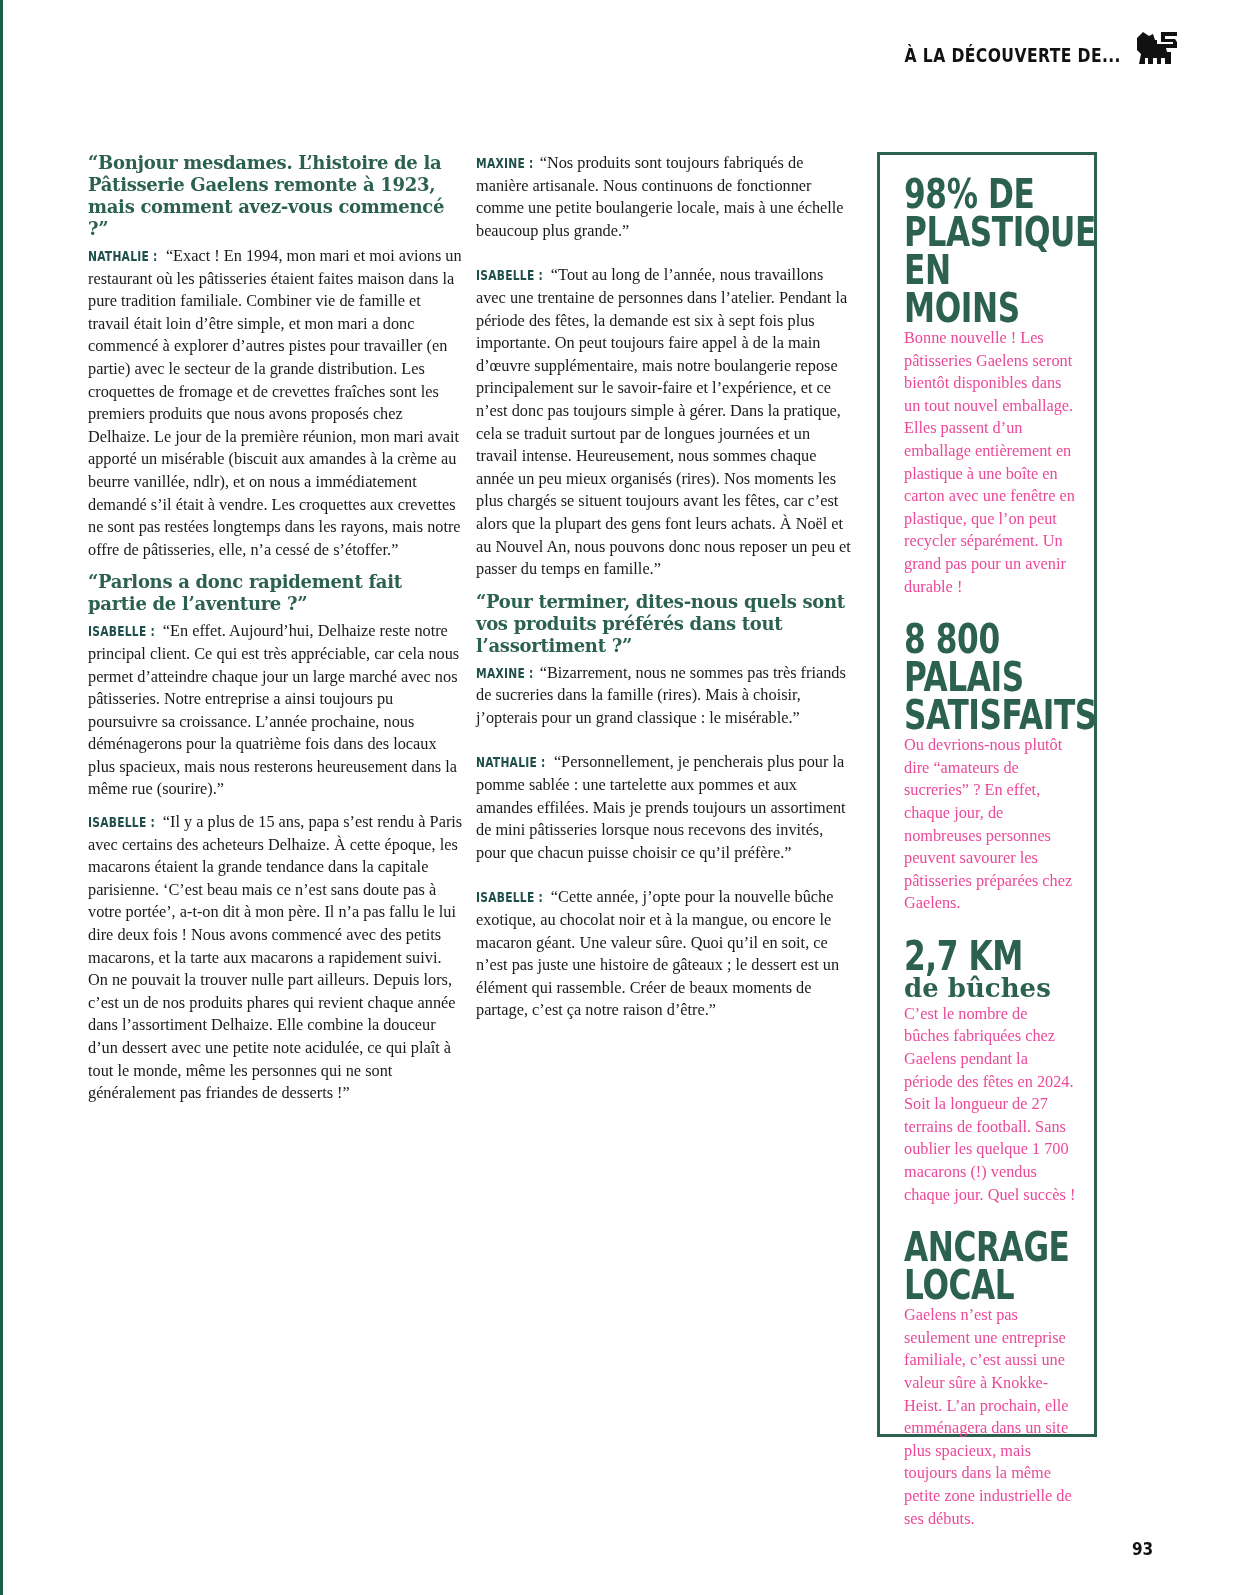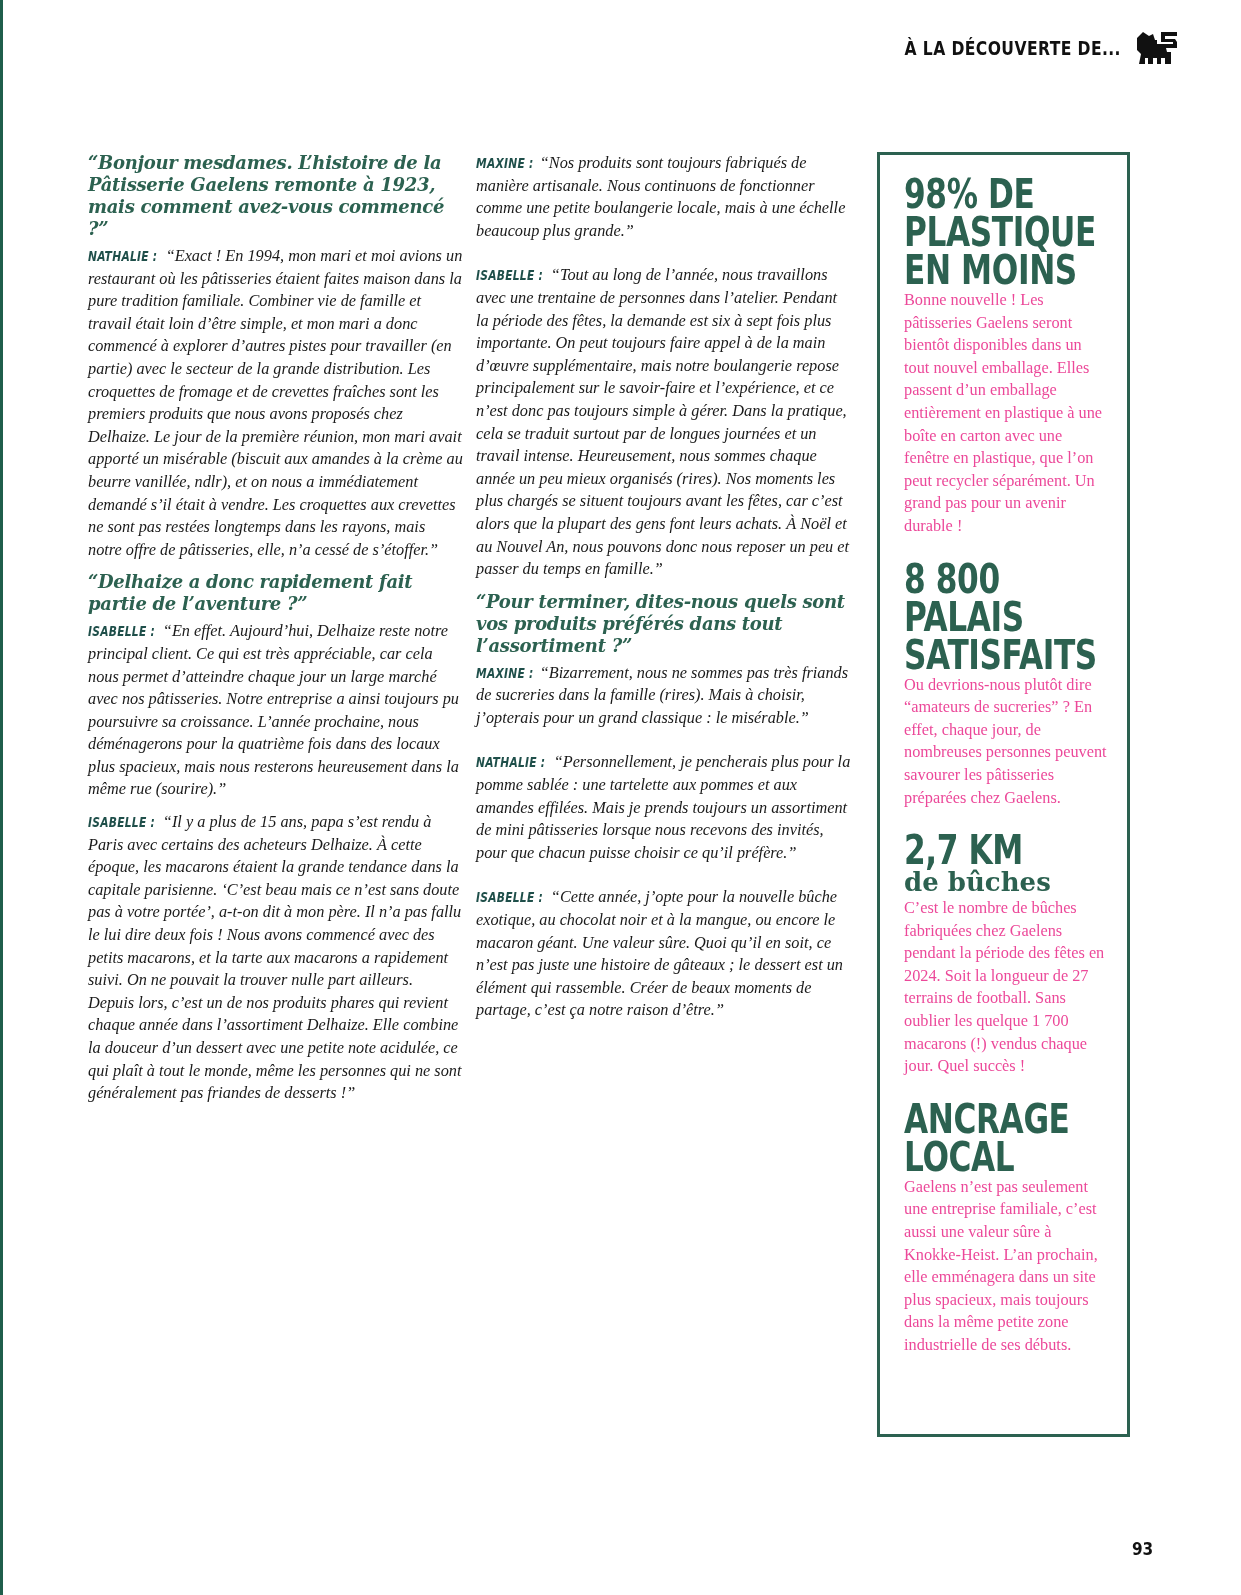--- a/index.html
+++ b/index.html
@@ -1,28 +1,28 @@
 <!DOCTYPE html>
 <html><head>
 <meta charset="utf-8">
 <style>
   html, body { margin: 0; padding: 0; background: #ffffff; }
   body { width: 1241px; height: 1595px; position: relative; overflow: hidden; }
   .edge-bar { position: absolute; left: 0; top: 0; width: 3px; height: 1595px; background: #1f5e4b; }
-  .header { position: absolute; top: 30px; right: 62px; display: flex; align-items: center; gap: 14px; }
+  .header { position: absolute; top: 30px; right: 62px; display: flex; align-items: flex-end; gap: 14px; }
   .header-title { font-family: "DejaVu Sans", sans-serif; font-weight: bold; font-size: 19px; letter-spacing: 0.5px; color: #111; transform: scaleX(0.82); transform-origin: right center; }
   .logo { width: 44px; height: 36px; }
-  .col { position: absolute; top: 152px; font-family: "Liberation Serif", serif; font-size: 16.3px; line-height: 22.6px; color: #1a1a1a; font-style: italic; }
+  .col { position: absolute; top: 152px; font-family: "Liberation Serif", serif; font-size: 16.3px; line-height: 22.6px; color: #1a1a1a; }
   .col1 { left: 88px; width: 375px; }
   .col2 { left: 476px; width: 375px; }
   .q { font-family: "DejaVu Serif", serif; font-weight: bold; color: #2c6150; font-size: 18px; line-height: 22px; margin: 0 0 5px 0; letter-spacing: -0.3px; }
   .p { margin: 0 0 22px 0; }
   .p.tight { margin-bottom: 10px; }
   .speaker { font-family: "DejaVu Sans Condensed", "DejaVu Sans", sans-serif; font-weight: bold; color: #1f4f4a; font-size: 14px; letter-spacing: 0.3px; display: inline-block; transform: scaleX(0.85); transform-origin: left center; margin-right: -8px; }
-  .box { position: absolute; left: 877px; top: 152px; width: 253px; height: 1285px; border: 3px solid #2c6150; box-sizing: border-box; padding: 20px 18px 0 24px; }
+  .box { position: absolute; left: 877px; top: 152px; width: 220px; height: 1285px; border: 3px solid #2c6150; box-sizing: border-box; padding: 20px 18px 0 24px; }
   .box-h { font-family: "DejaVu Sans", sans-serif; font-weight: bold; color: #2c6150; font-size: 40px; line-height: 38px; letter-spacing: -0.5px; transform: scaleX(0.78); transform-origin: left center; width: 128%; margin: 0; }
   .box-sub { font-family: "DejaVu Serif", serif; font-weight: bold; color: #2c6150; font-size: 26px; line-height: 26px; margin: 0 0 2px 0; }
   .box-p { font-family: "Liberation Serif", serif; font-size: 16.3px; line-height: 22.6px; color: #ec4899; margin: 0 0 22px 0; }
   .page-num { position: absolute; right: 86px; bottom: 36px; font-family: "DejaVu Sans", sans-serif; font-weight: bold; font-size: 18px; color: #111; transform: scaleX(0.85); }
 </style>
 </head>
 <body>
 
 <div class="edge-bar"></div>
 
@@ -32,21 +32,21 @@
     <path d="M2 8 L8 2 L14 6 L18 4 L20 10 L22 10 L22 28 L18 28 L18 34 L13 34 L13 28 L10 28 L10 34 L4 34 L6 24 L2 20 Z" fill="#111"></path>
     <path d="M22 14 L30 14 L32 22 L36 22 L36 34 L30 34 L30 28 L26 28 L26 34 L22 34 Z" fill="#111"></path>
     <rect x="26" y="2" width="16" height="4" fill="#111"></rect>
     <path d="M26 6 L30 6 L30 9 L40 9 L42 12 L42 18 L26 18 L26 14 L38 14 L38 12 L26 12 Z" fill="#111"></path>
   </svg>
 </div>
 
 <div class="col col1">
   <div class="q">“Bonjour mesdames. L’histoire de la Pâtisserie Gaelens remonte à 1923, mais comment avez-vous commencé ?”</div>
   <div class="p tight"><span class="speaker">NATHALIE :</span><span> “Exact ! En 1994, mon mari et moi avions un restaurant où les pâtisseries étaient faites maison dans la pure tradition familiale. Combiner vie de famille et travail était loin d’être simple, et mon mari a donc commencé à explorer d’autres pistes pour travailler (en partie) avec le secteur de la grande distribution. Les croquettes de fromage et de crevettes fraîches sont les premiers produits que nous avons proposés chez Delhaize. Le jour de la première réunion, mon mari avait apporté un misérable (biscuit aux amandes à la crème au beurre vanillée, ndlr), et on nous a immédiatement demandé s’il était à vendre. Les croquettes aux crevettes ne sont pas restées longtemps dans les rayons, mais notre offre de pâtisseries, elle, n’a cessé de s’étoffer.”</span></div>
-  <div class="q">“Delhaize a donc rapidement fait partie de l’aventure ?”</div>
+  <div class="q">“Parlons a donc rapidement fait partie de l’aventure ?”</div>
   <div class="p tight"><span class="speaker">ISABELLE :</span><span> “En effet. Aujourd’hui, Delhaize reste notre principal client. Ce qui est très appréciable, car cela nous permet d’atteindre chaque jour un large marché avec nos pâtisseries. Notre entreprise a ainsi toujours pu poursuivre sa croissance. L’année prochaine, nous déménagerons pour la quatrième fois dans des locaux plus spacieux, mais nous resterons heureusement dans la même rue (sourire).”</span></div>
   <div class="p"><span class="speaker">ISABELLE :</span><span> “Il y a plus de 15 ans, papa s’est rendu à Paris avec certains des acheteurs Delhaize. À cette époque, les macarons étaient la grande tendance dans la capitale parisienne. ‘C’est beau mais ce n’est sans doute pas à votre portée’, a-t-on dit à mon père. Il n’a pas fallu le lui dire deux fois ! Nous avons commencé avec des petits macarons, et la tarte aux macarons a rapidement suivi. On ne pouvait la trouver nulle part ailleurs. Depuis lors, c’est un de nos produits phares qui revient chaque année dans l’assortiment Delhaize. Elle combine la douceur d’un dessert avec une petite note acidulée, ce qui plaît à tout le monde, même les personnes qui ne sont généralement pas friandes de desserts !”</span></div>
 </div>
 
 <div class="col col2">
   <div class="p"><span class="speaker">MAXINE :</span><span> “Nos produits sont toujours fabriqués de manière artisanale. Nous continuons de fonctionner comme une petite boulangerie locale, mais à une échelle beaucoup plus grande.”</span></div>
   <div class="p tight"><span class="speaker">ISABELLE :</span><span> “Tout au long de l’année, nous travaillons avec une trentaine de personnes dans l’atelier. Pendant la période des fêtes, la demande est six à sept fois plus importante. On peut toujours faire appel à de la main d’œuvre supplémentaire, mais notre boulangerie repose principalement sur le savoir-faire et l’expérience, et ce n’est donc pas toujours simple à gérer. Dans la pratique, cela se traduit surtout par de longues journées et un travail intense. Heureusement, nous sommes chaque année un peu mieux organisés (rires). Nos moments les plus chargés se situent toujours avant les fêtes, car c’est alors que la plupart des gens font leurs achats. À Noël et au Nouvel An, nous pouvons donc nous reposer un peu et passer du temps en famille.”</span></div>
   <div class="q">“Pour terminer, dites-nous quels sont vos produits préférés dans tout l’assortiment ?”</div>
   <div class="p"><span class="speaker">MAXINE :</span><span> “Bizarrement, nous ne sommes pas très friands de sucreries dans la famille (rires). Mais à choisir, j’opterais pour un grand classique : le misérable.”</span></div>
   <div class="p"><span class="speaker">NATHALIE :</span><span> “Personnellement, je pencherais plus pour la pomme sablée : une tartelette aux pommes et aux amandes effilées. Mais je prends toujours un assortiment de mini pâtisseries lorsque nous recevons des invités, pour que chacun puisse choisir ce qu’il préfère.”</span></div>

